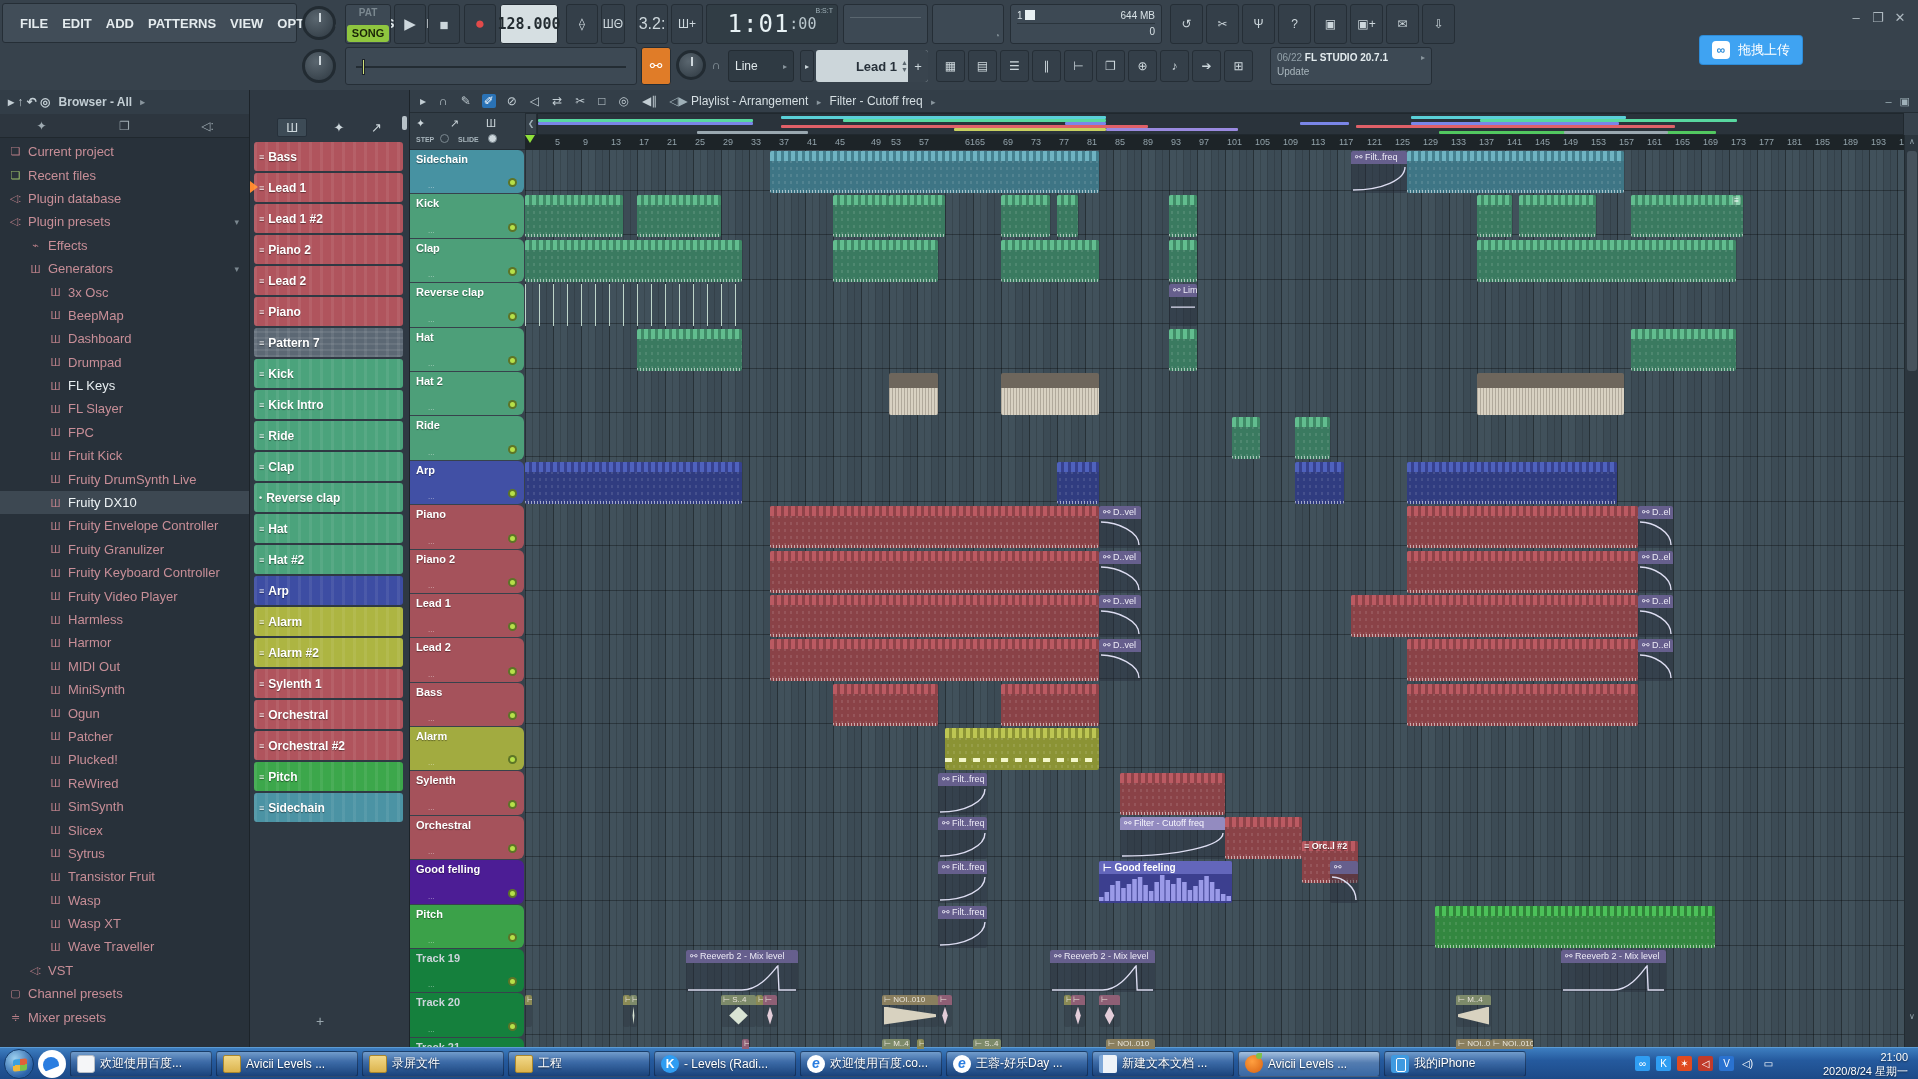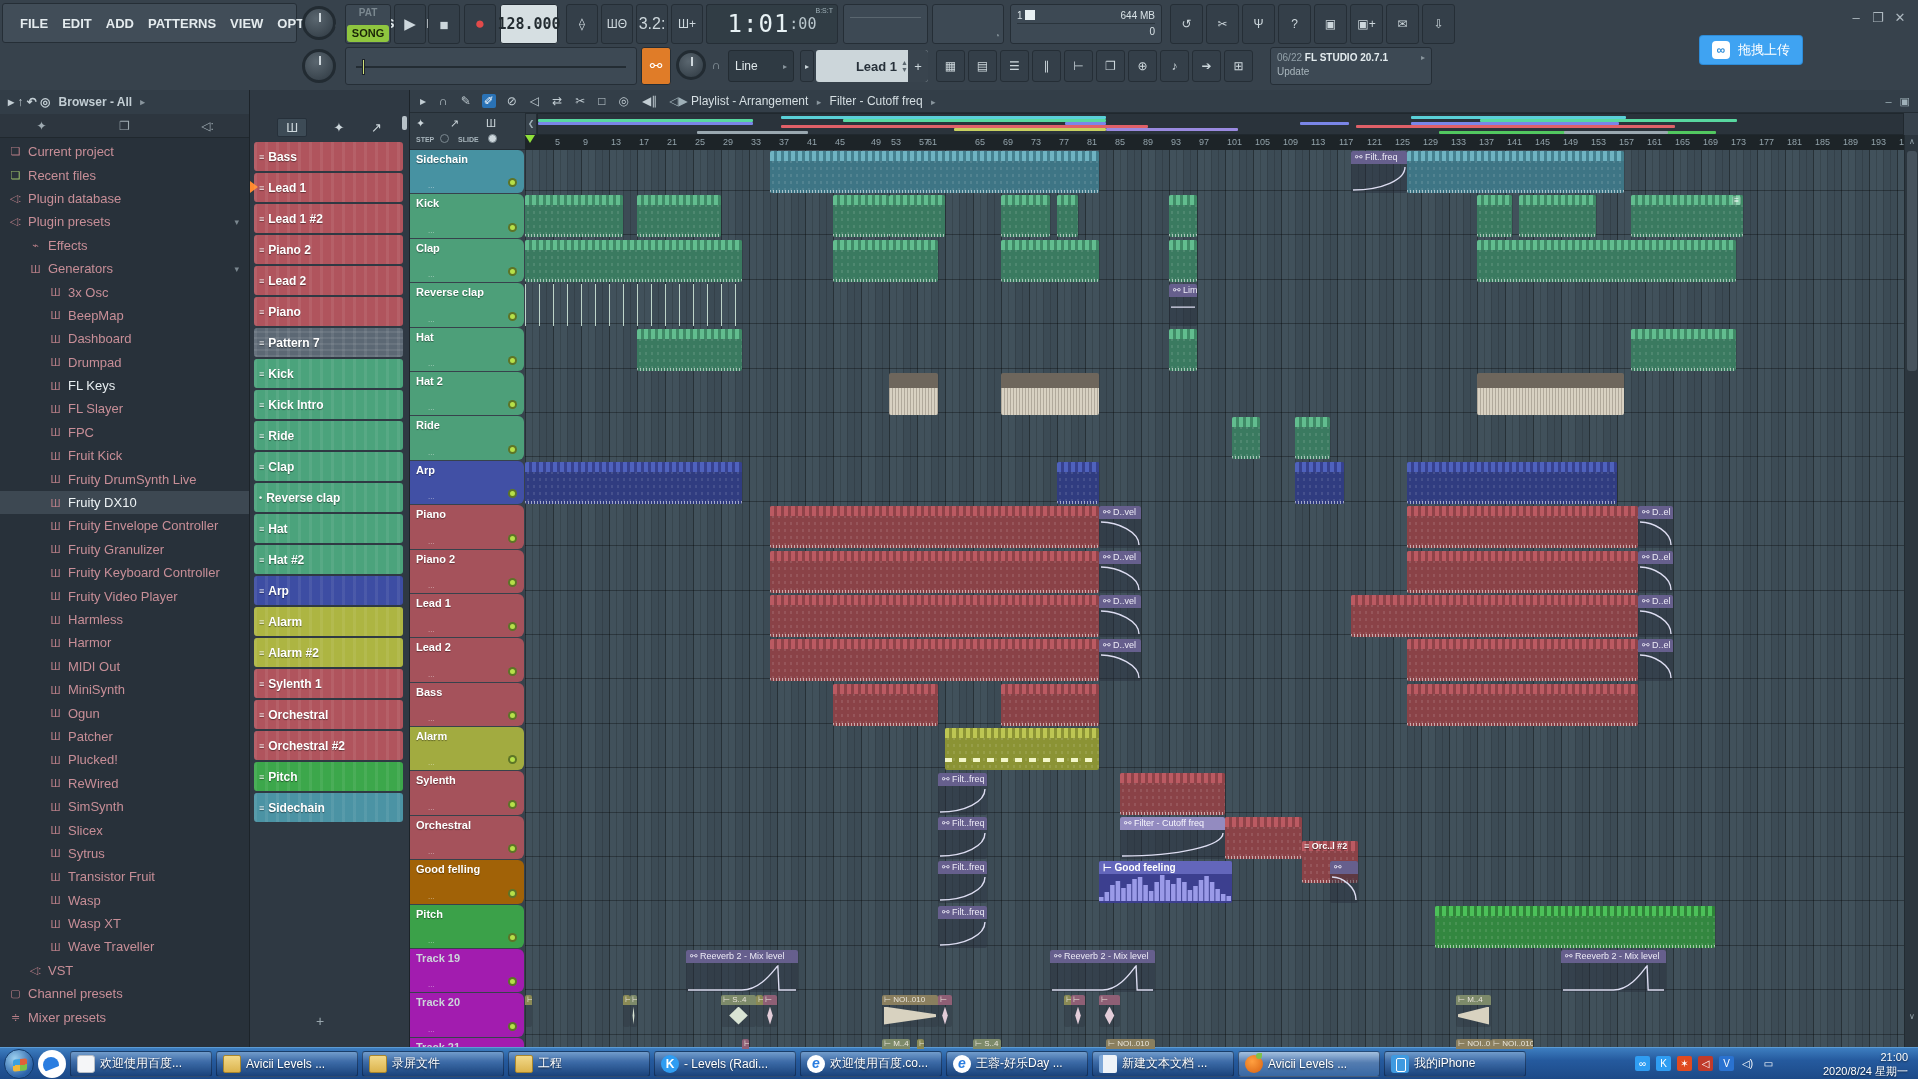--- a/index.html
+++ b/index.html
@@ -83,22 +83,22 @@
   #timeline span{position:absolute;top:2px;}
   #playhead{left:525px;top:135px;width:0;height:0;border:5px solid transparent;border-top:8px solid #8fe03a;}
   
   #headers{left:410px;top:150px;width:114px;position:absolute;}
   .tr-head{position:relative;height:43.4px;margin-bottom:1px;border-radius:0 6px 6px 0;padding:3px 6px;}
   .tr-head .nm{font-size:11px;font-weight:bold;color:#fff;text-shadow:0 1px 1px rgba(0,0,0,.4);}
   .tr-head .dots{position:absolute;left:18px;bottom:3px;font-size:8px;color:rgba(255,255,255,.55);}
   .tr-head .led{position:absolute;right:7px;bottom:6px;width:9px;height:9px;border-radius:50%;
                 background:#b6e049;border:2px solid rgba(20,30,10,.55);}
   .th-teal{background:#4792a2;} .th-green{background:#4d9f79;} .th-blue{background:#4150a5;}
-  .th-red{background:#a5525b;} .th-olive{background:#a2ab40;} .th-purple{background:#a16207;}
-  .th-bgreen{background:#3ba149;} .th-gray{background:#a21caf;} 
+  .th-red{background:#a5525b;} .th-olive{background:#a2ab40;} .th-purple{background:#4c1d95;}
+  .th-bgreen{background:#3ba149;} .th-gray{background:#15803d;} 
   .th-gray .nm{color:#ccd4da;text-shadow:none;}
   #grid{left:525px;top:150px;width:1379px;height:929px;position:absolute;overflow:hidden;
     background-image:
       repeating-linear-gradient(0deg,rgba(0,0,0,.32) 0 1px,transparent 1px 44.4px),
       repeating-linear-gradient(90deg,rgba(0,0,0,.30) 0 1px,transparent 1px 28px),
       repeating-linear-gradient(90deg,rgba(0,0,0,.14) 0 1px,transparent 1px 7px),
       repeating-linear-gradient(90deg,#41515b 0 14px,#3c4b55 14px 28px);}
   .clip{position:absolute;height:42px;border-radius:2px;overflow:hidden;}
   .clip.p:before{content:"";position:absolute;left:0;right:0;top:0;height:10px;
      background:repeating-linear-gradient(90deg,var(--h) 0 4px,var(--hd) 4px 7px);}
@@ -208,21 +208,21 @@
       <span>■</span>
     </div>
   <div class="tbtn" style="left:464px;top:4px;width:32px;height:40px;">
       <span style="color:#e24a4a;font-size:17px;">●</span>
     </div>
   <div id="tempo" class="panel" style="left:500px;top:4px;width:58px;height:40px;">
       <span>128.000</span>
     </div>
   <div id="tb1-icons-a" style="position:absolute;left:566px;top:4px;">
       <div class="tbtn" style="position: absolute; left: 0px; top: 0px; width: 32px; height: 40px; font-size: 12px;">⟠</div>
-      <div class="tbtn" style="position: absolute; left: 35px; top: 0px; width: 32px; height: 40px; font-size: 12px;">ШΘ</div>
+      <div class="tbtn" style="position: absolute; left: 35px; top: 0px; width: 24px; height: 40px; font-size: 12px;">ШΘ</div>
       <div class="tbtn" style="position: absolute; left: 70px; top: 0px; width: 32px; height: 40px; font-size: 16px;">3.2:</div>
       <div class="tbtn" style="position: absolute; left: 105px; top: 0px; width: 32px; height: 40px; font-size: 12px;">Ш+</div>
       <div class="tbtn" style="position: absolute; left: 140px; top: 0px; width: 32px; height: 40px; font-size: 12px;">ШΦ</div>
     </div>
   <div id="timedisp" class="panel" style="left:706px;top:4px;width:132px;height:40px;">
     <span class="big">1:01</span>
       <span class="sec">:00</span>
     <span class="mode">B:S:T</span>
   </div>
   <div class="panel" style="left:843px;top:4px;width:85px;height:40px;">
@@ -625,21 +625,21 @@
       <span style="left: 142px;">21</span>
       <span style="left: 170px;">25</span>
       <span style="left: 198px;">29</span>
       <span style="left: 226px;">33</span>
       <span style="left: 254px;">37</span>
       <span style="left: 282px;">41</span>
       <span style="left: 310px;">45</span>
       <span style="left: 346px;">49</span>
       <span style="left: 366px;">53</span>
       <span style="left: 394px;">57</span>
-      <span style="left: 402px; text-align: center;">61</span>
+      <span style="left: 440px; text-align: center;">61</span>
       <span style="left: 450px;">65</span>
       <span style="left: 478px;">69</span>
       <span style="left: 506px;">73</span>
       <span style="left: 534px;">77</span>
       <span style="left: 562px;">81</span>
       <span style="left: 590px;">85</span>
       <span style="left: 618px;">89</span>
       <span style="left: 646px;">93</span>
       <span style="left: 674px;">97</span>
       <span style="left: 702px;">101</span>

